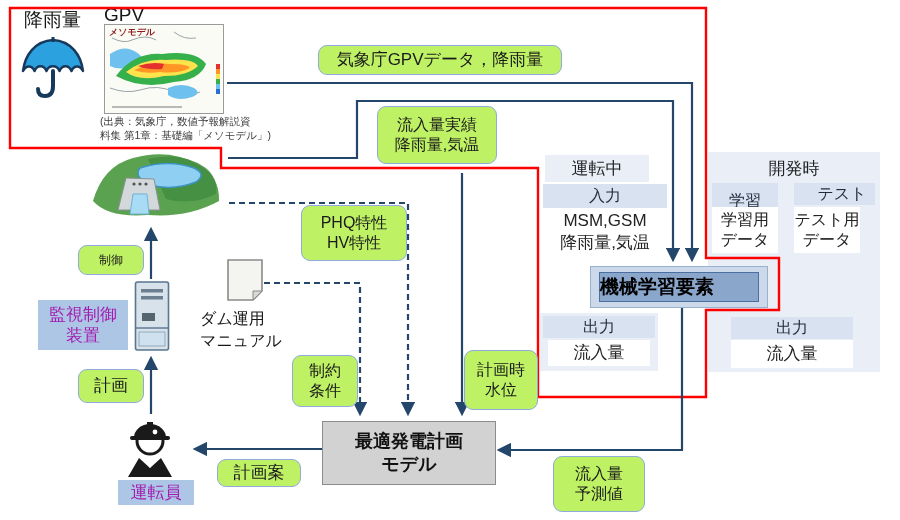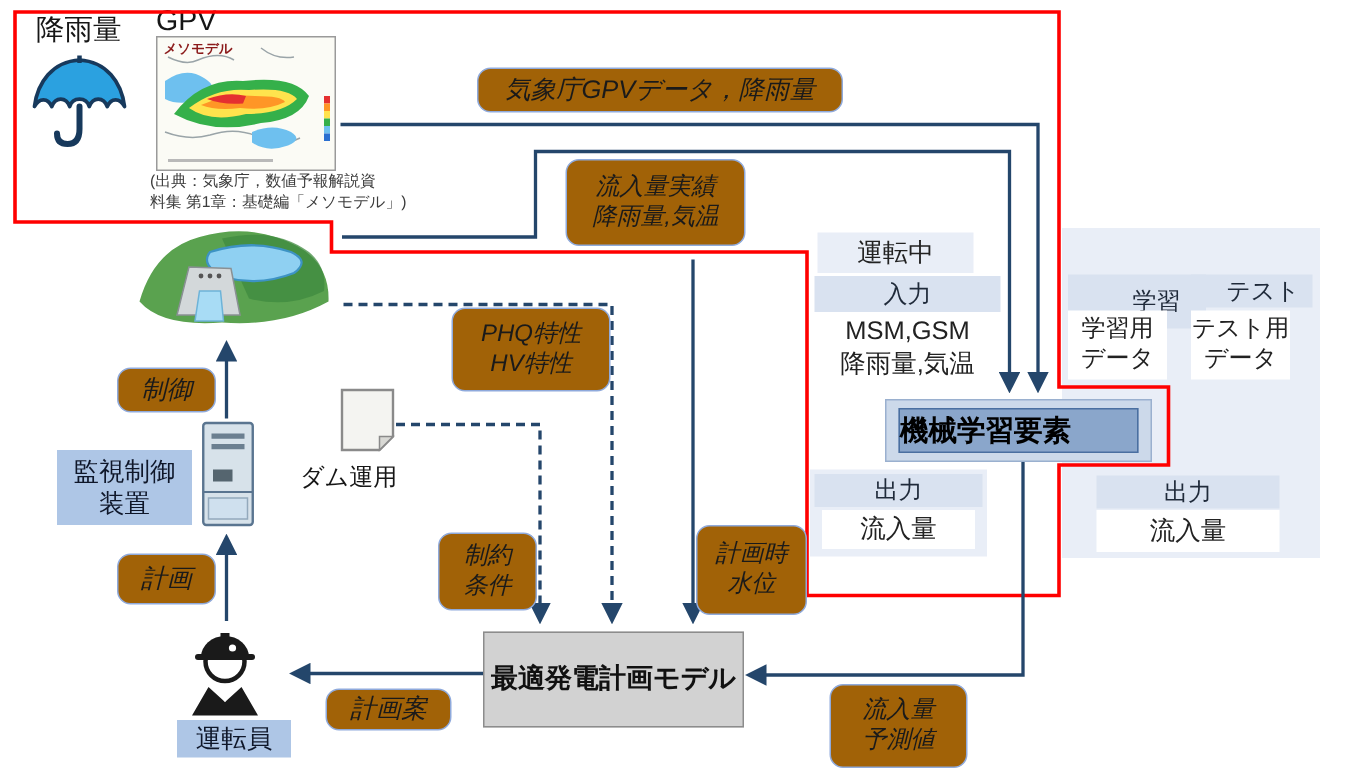--- a/index.html
+++ b/index.html
@@ -5,28 +5,28 @@
   html,body{margin:0;padding:0;background:#fff;}
   #stage{position:relative;width:900px;height:520px;background:#fff;overflow:hidden;
          font-family:"Liberation Sans","DejaVu Sans",sans-serif;color:#111;}
   .abs{position:absolute;}
   .panel{background:#e9eef7;z-index:1;}
   .hdr{background:#d9e2f0;display:flex;align-items:center;justify-content:center;
        font-size:16px;color:#1f2a3a;z-index:2;}
   .whitebox{background:#ffffff;display:flex;flex-direction:column;align-items:center;justify-content:center;
        font-size:16px;color:#222;line-height:1.25;z-index:2;}
   .title{display:flex;align-items:center;justify-content:center;font-size:17px;color:#222;z-index:2;}
-  .tag{background:#a16207;border:1.6px solid #8faadc;border-radius:9px;display:flex;flex-direction:column;
-       align-items:center;justify-content:center;font-size:16px;color:#1a1a1a;line-height:1.25;z-index:10;font-style:italic;}
+  .tag{background:#bef264;border:1.6px solid #8faadc;border-radius:9px;display:flex;flex-direction:column;
+       align-items:center;justify-content:center;font-size:16px;color:#1a1a1a;line-height:1.25;z-index:10;}
   .bluebox{background:#aec6e6;display:flex;flex-direction:column;align-items:center;justify-content:center;
-       font-size:17px;color:#0f172a;line-height:1.25;z-index:10;}
+       font-size:17px;color:#a21caf;line-height:1.25;z-index:10;}
   .mlouter{background:#ccd9ea;border:1px solid #9ab0cf;display:flex;align-items:center;justify-content:center;z-index:10;}
   .mlinner{background:#8aa6cb;border:1.6px solid #4a6fa0;width:158px;height:28px;display:flex;
        align-items:center;justify-content:flex-start;font-size:19px;font-weight:bold;color:#000;}
-  .model{background:#d2d2d2;border:1.6px solid #8c8c8c;display:flex;flex-direction:row;align-items:center;
+  .model{background:#d2d2d2;border:1.6px solid #8c8c8c;display:flex;flex-direction:column;align-items:center;
        justify-content:center;font-weight:bold;font-size:18px;color:#111;line-height:1.3;z-index:10;}
   .caption{font-size:10.5px;color:#3c3c3c;line-height:1.3;z-index:2;}
   .biglabel{font-size:19px;color:#161616;z-index:2;}
   svg.overlay{position:absolute;left:0;top:0;z-index:5;pointer-events:none;}
   .icon{z-index:3;}
 </style>
 </head>
 <body>
 
 <div id="stage">
@@ -43,21 +43,24 @@
   </div>
   <div class="abs panel" style="left:540px;top:313px;width:118px;height:58px;"></div>
   <div class="abs hdr" style="left:543px;top:316px;width:112px;height:22px;">
       <span>出力</span>
     </div>
   <div class="abs whitebox" style="left:548px;top:340px;width:102px;height:26px;font-size:17px;">
       <span>流入量</span>
     </div>
 
   <div class="abs panel" style="left:708px;top:152px;width:172px;height:220px;"></div>
-  <div class="abs hdr" style="left:712px;top:183px;width:66px;height:36px;padding-left:26px;">
+  <div class="abs title" style="left:708px;top:156px;width:172px;height:24px;">
+      <span>開発時</span>
+    </div>
+  <div class="abs hdr" style="left:712px;top:183px;width:66px;height:36px;">
       <span>学習</span>
     </div>
   <div class="abs hdr" style="left:794px;top:183px;width:66px;height:22px;padding-left:15px;">
       <span>テスト</span>
     </div>
   <div class="abs whitebox" style="left:712px;top:207px;width:66px;height:46px;">
     <span>学習用</span>
     <span>データ</span>
   </div>
   <div class="abs whitebox" style="left:794px;top:207px;width:66px;height:46px;">
@@ -134,20 +137,21 @@
     <polygon points="21,44 26,52 31,44 26,48" fill="#fff"></polygon>
   </svg>
 
   <svg class="abs icon" style="left:226px;top:258px;" width="38" height="44" viewBox="0 0 38 44">
     <path d="M2,2 H36 V33 L27,42 H2 Z" fill="#f4f4f1" stroke="#8a8a8a" stroke-width="1.6"></path>
     <polygon points="27,33 36,33 27,42" fill="#d9d9d5" stroke="#8a8a8a" stroke-width="1"></polygon>
   </svg>
 
   <div class="abs" style="left:200px;top:308px;width:100px;font-size:16px;line-height:1.35;color:#161616;z-index:3;">
     <div>ダム運用</div>
+    <div>マニュアル</div>
   </div>
 
   <svg class="overlay" width="900" height="520" viewBox="0 0 900 520">
     <defs>
       <marker id="arr" viewBox="0 0 10 10" refX="7" refY="5" markerWidth="6.5" markerHeight="6.5" orient="auto-start-reverse">
         <path d="M0,0 L10,5 L0,10 Z" fill="#24466b"></path>
       </marker>
     </defs>
 
     <path d="M10,8 L706,8 L706,258 L779,258 L779,310 L706,310 L706,397 L538,397 L538,168 L221,168 L221,148 L10,148 Z" fill="none" stroke="#ff0000" stroke-width="2.4"></path>
@@ -181,21 +185,21 @@
   <div class="abs tag" style="left:301px;top:205px;width:104px;height:54px;">
     <span>PHQ特性</span>
     <span>HV特性</span>
   </div>
 
   <div class="abs tag" style="left:464px;top:350px;width:72px;height:58px;">
     <span>計画時</span>
     <span>水位</span>
   </div>
 
-  <div class="abs tag" style="left:78px;top:245px;width:64px;height:28px;font-size:17px;">
+  <div class="abs tag" style="left:78px;top:245px;width:64px;height:28px;font-size:12px;">
       <span>制御</span>
     </div>
 
   <div class="abs tag" style="left:78px;top:369px;width:64px;height:32px;font-size:17px;">
       <span>計画</span>
     </div>
 
   <div class="abs tag" style="left:217px;top:459px;width:82px;height:26px;font-size:17px;">
       <span>計画案</span>
     </div>

